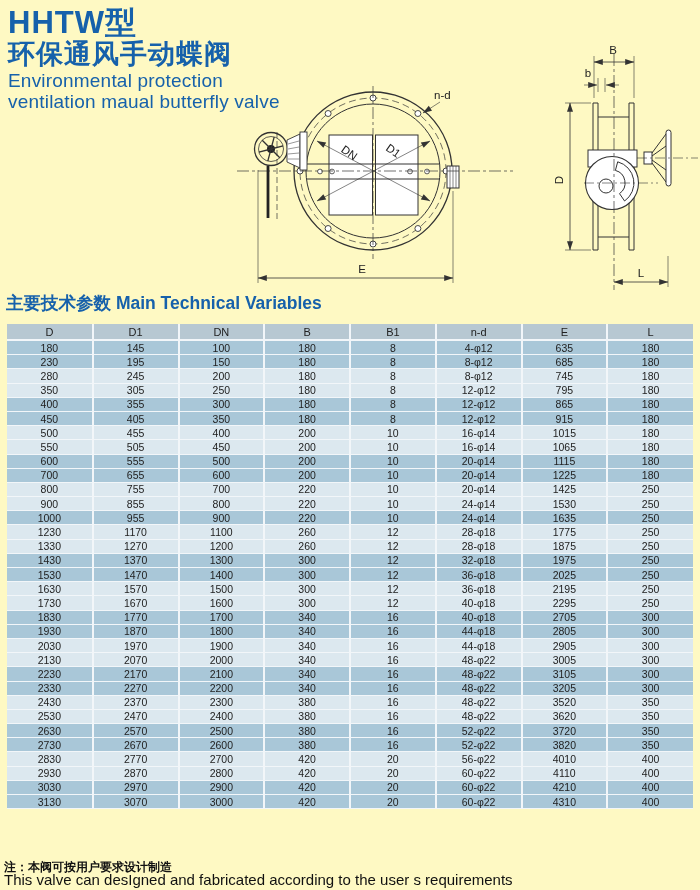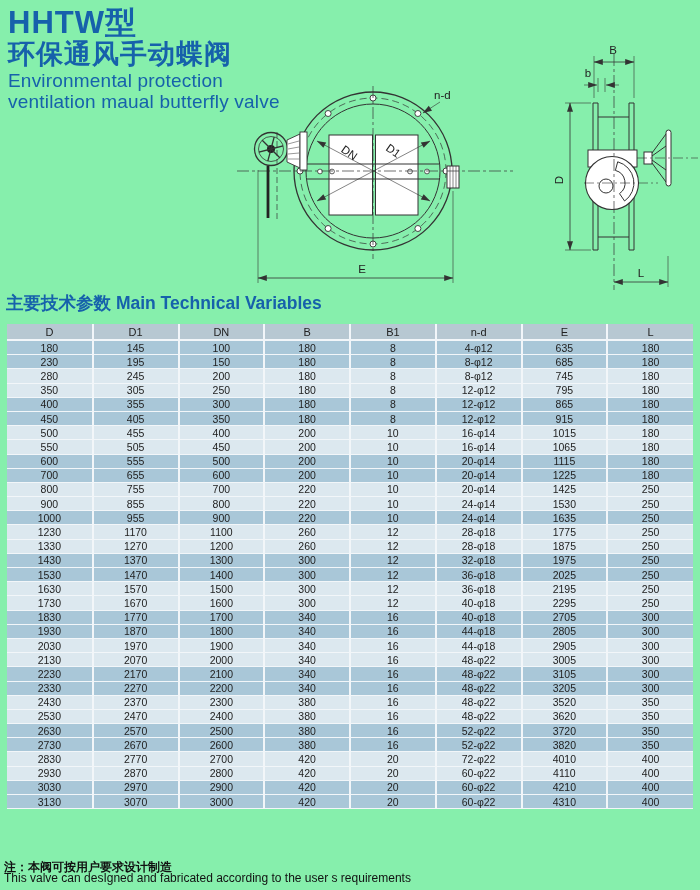--- a/index.html
+++ b/index.html
@@ -6,21 +6,21 @@
     --accent:#1661ab;
     --th-bg:#b7c8d2;
     --row-dark:#a9c7d8;
     --row-light:#dce8ef;
     --sep:#f2f6f9;
     --ink:#222;
     --line:#333;
   }
   html,body{margin:0;padding:0;}
   body{font-family:"Liberation Sans","DejaVu Sans",sans-serif;background:#fff;}
-  #page{position:relative;width:700px;height:890px;background:#86efac;overflow:hidden;}
+  #page{position:relative;width:700px;height:890px;background:#fef9c3;overflow:hidden;}
 
   
   #header{position:absolute;top:6px;left:8px;color:var(--accent);}
   .model{font-size:31px;font-weight:bold;letter-spacing:1px;line-height:33px;}
   .title-cn{font-size:27px;font-weight:bold;line-height:31px;letter-spacing:1px;}
   .title-en{font-size:19px;font-weight:normal;line-height:21px;letter-spacing:0.2px;}
 
   
   #drawings{position:absolute;top:40px;left:0;}
   #drawings text{fill:#222;font-size:11.5px;font-family:"Liberation Sans","DejaVu Sans",sans-serif;}
@@ -37,21 +37,21 @@
   #param-table td{
     height:13.2px;font-size:10.5px;color:var(--ink);text-align:center;padding:0;
     border-right:2px solid var(--sep);border-bottom:1px solid var(--sep);
   }
   #param-table th:last-child,#param-table td:last-child{border-right:none;}
   tr.dark td{background:var(--row-dark);}
   tr.light td{background:var(--row-light);}
 
   
   #note-cn{position:absolute;top:859px;left:4px;font-size:12px;font-weight:bold;color:#111;}
-  #note-en{position:absolute;top:871px;left:4px;font-size:12px;color:#111;}
+  #note-en{position:absolute;top:871px;left:4px;font-size:15px;color:#111;}
 </style>
 </head>
 <body>
 
 <div id="page">
 
   <div id="header">
     <div class="model">HHTW型</div>
     <div class="title-cn">环保通风手动蝶阀</div>
     <div class="title-en">Environmental protection</div>
@@ -535,21 +535,21 @@
           <td>52-φ22</td>
           <td>3820</td>
           <td>350</td>
         </tr>
         <tr class="light">
           <td>2830</td>
           <td>2770</td>
           <td>2700</td>
           <td>420</td>
           <td>20</td>
-          <td>72-φ22</td>
+          <td>56-φ22</td>
           <td>4010</td>
           <td>400</td>
         </tr>
         <tr class="light">
           <td>2930</td>
           <td>2870</td>
           <td>2800</td>
           <td>420</td>
           <td>20</td>
           <td>60-φ22</td>

